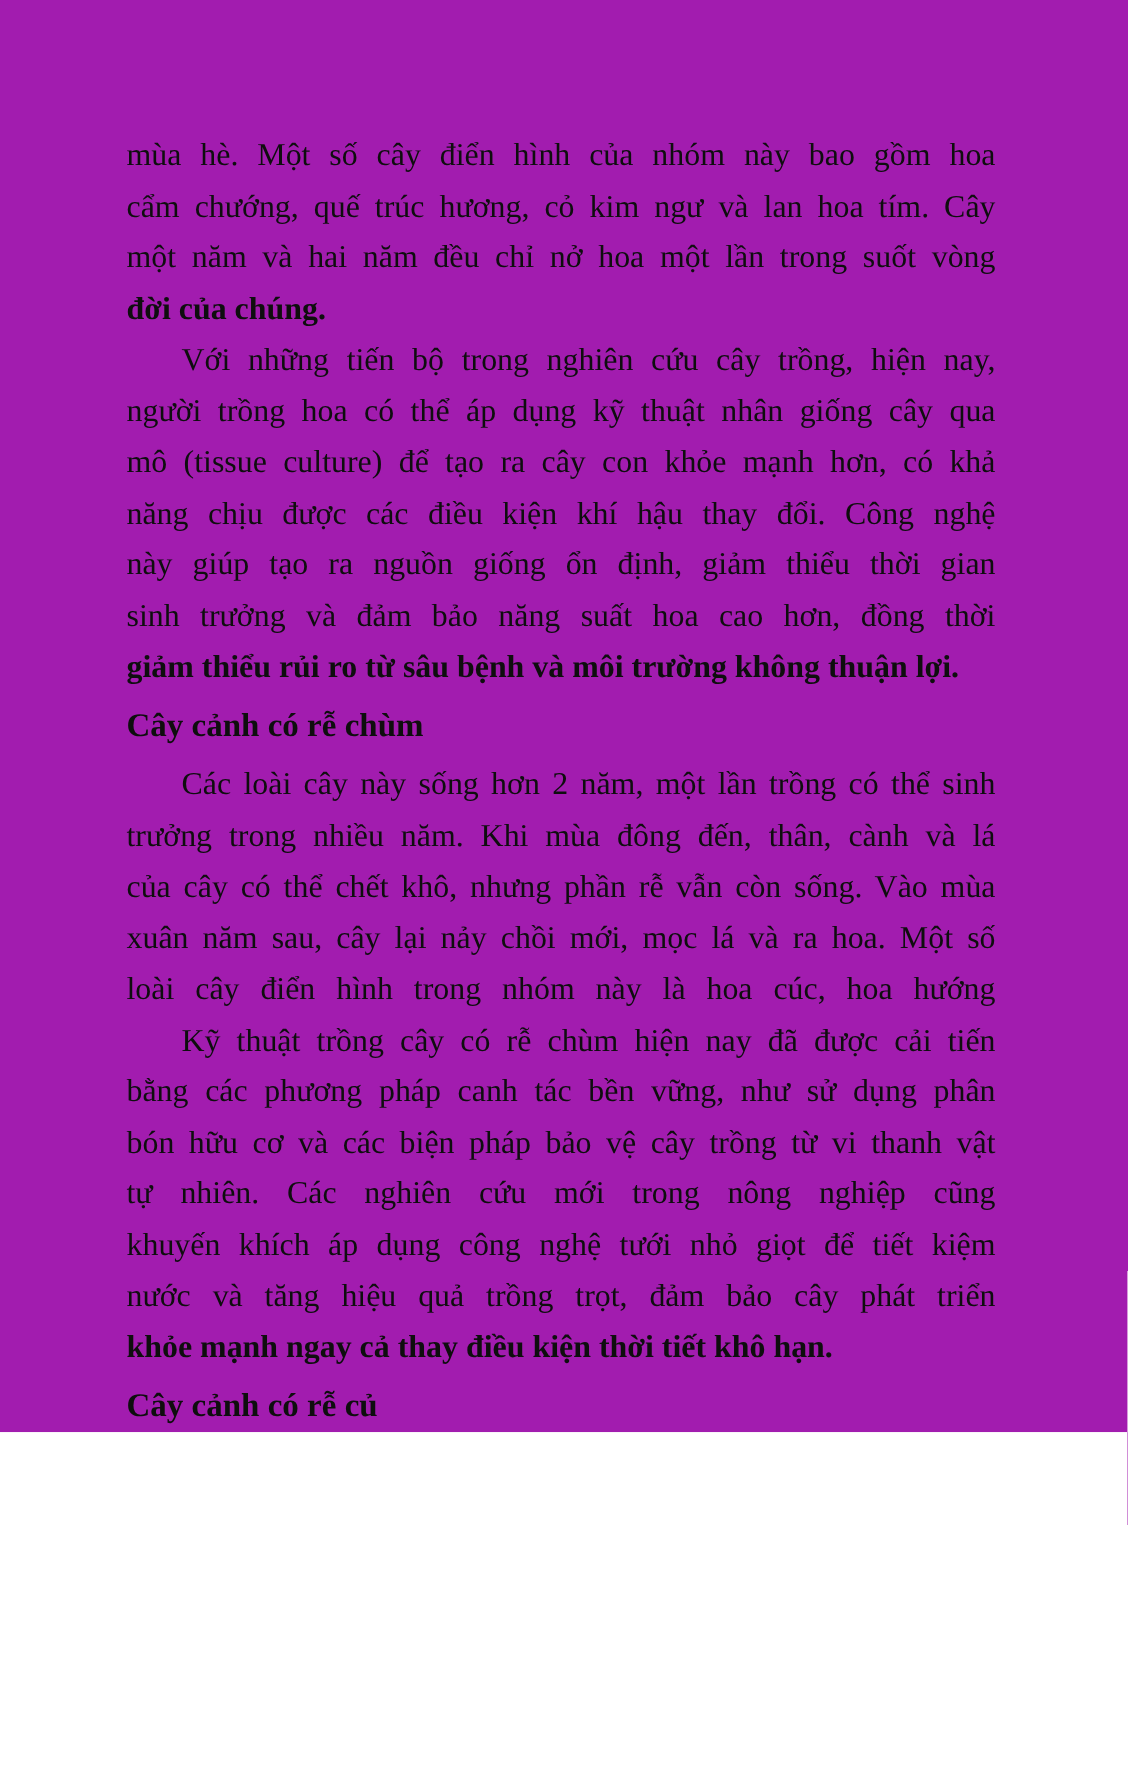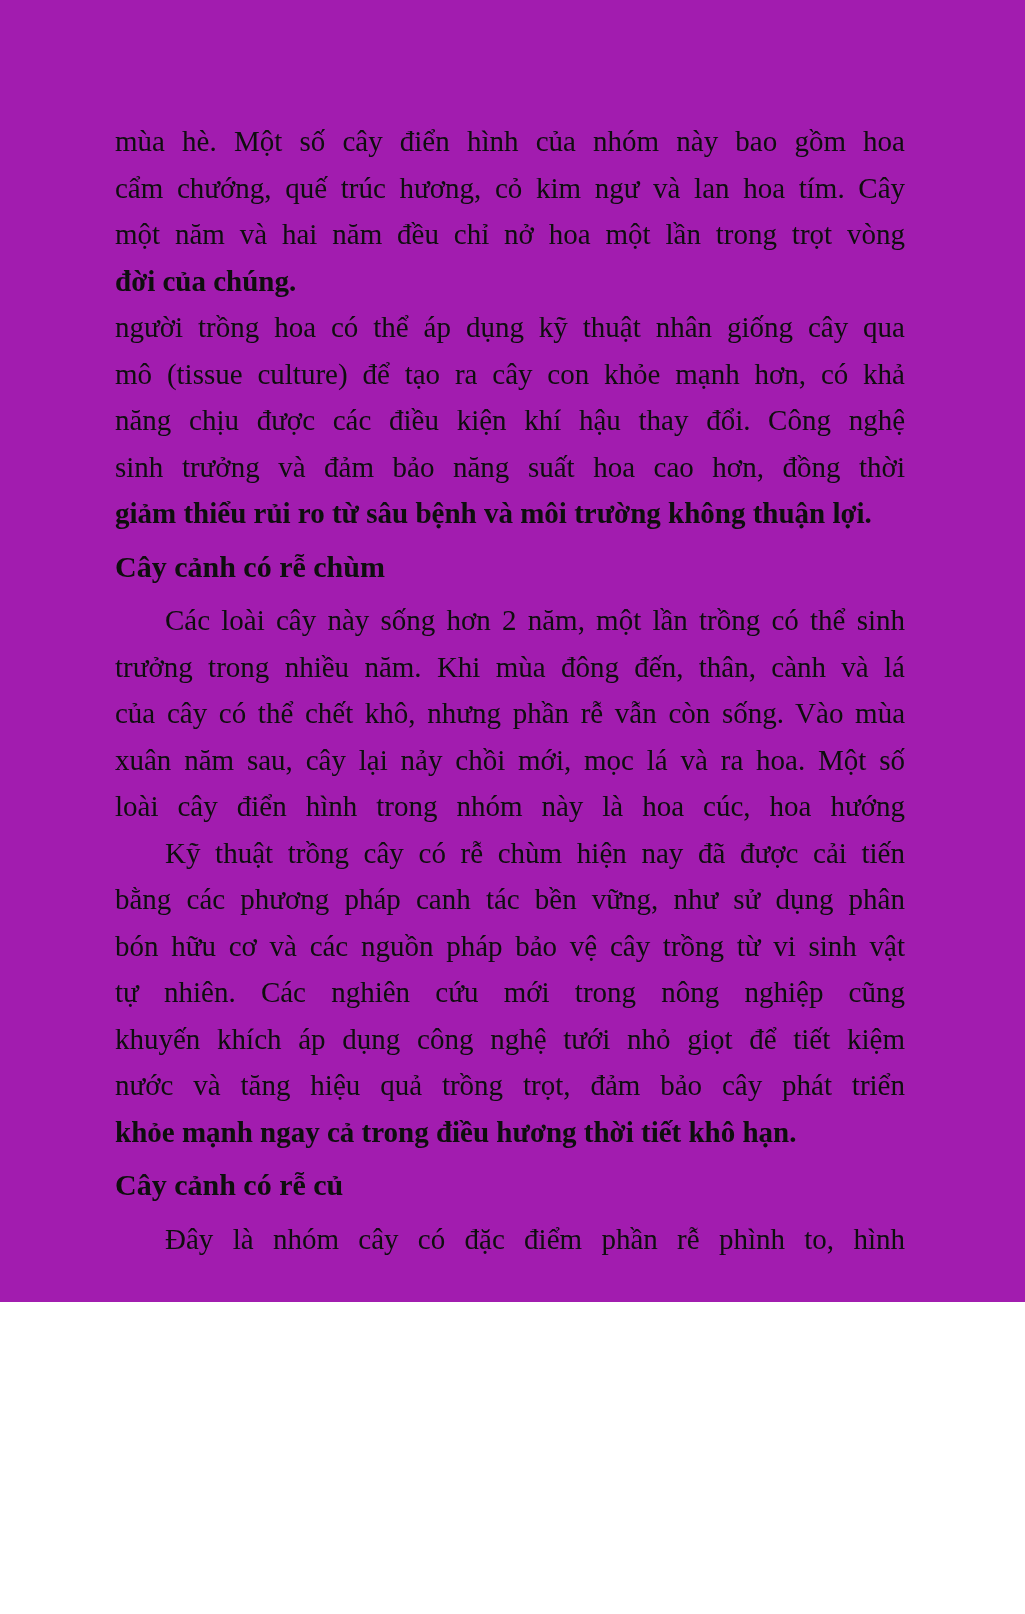--- a/index.html
+++ b/index.html
@@ -52,46 +52,48 @@
   }
 </style>
 </head>
 <body>
 
 <div class="page">
   <div class="text-column">
       <div class="paragraph">
         <div class="line">mùa hè. Một số cây điển hình của nhóm này bao gồm hoa</div>
         <div class="line">cẩm chướng, quế trúc hương, cỏ kim ngư và lan hoa tím. Cây</div>
-        <div class="line">một năm và hai năm đều chỉ nở hoa một lần trong trọt vòng</div>
+        <div class="line">một năm và hai năm đều chỉ nở hoa một lần trong suốt vòng</div>
         <div class="line lastline">đời của chúng.</div>
       </div>
       <div class="paragraph">
+        <div class="line indent">Với những tiến bộ trong nghiên cứu cây trồng, hiện nay,</div>
         <div class="line">người trồng hoa có thể áp dụng kỹ thuật nhân giống cây qua</div>
         <div class="line">mô (tissue culture) để tạo ra cây con khỏe mạnh hơn, có khả</div>
         <div class="line">năng chịu được các điều kiện khí hậu thay đổi. Công nghệ</div>
+        <div class="line">này giúp tạo ra nguồn giống ổn định, giảm thiểu thời gian</div>
         <div class="line">sinh trưởng và đảm bảo năng suất hoa cao hơn, đồng thời</div>
         <div class="line lastline">giảm thiểu rủi ro từ sâu bệnh và môi trường không thuận lợi.</div>
       </div>
       <div class="heading">Cây cảnh có rễ chùm</div>
       <div class="paragraph">
         <div class="line indent">Các loài cây này sống hơn 2 năm, một lần trồng có thể sinh</div>
         <div class="line">trưởng trong nhiều năm. Khi mùa đông đến, thân, cành và lá</div>
         <div class="line">của cây có thể chết khô, nhưng phần rễ vẫn còn sống. Vào mùa</div>
         <div class="line">xuân năm sau, cây lại nảy chồi mới, mọc lá và ra hoa. Một số</div>
         <div class="line">loài cây điển hình trong nhóm này là hoa cúc, hoa hướng</div>
       </div>
       <div class="paragraph">
         <div class="line indent">Kỹ thuật trồng cây có rễ chùm hiện nay đã được cải tiến</div>
         <div class="line">bằng các phương pháp canh tác bền vững, như sử dụng phân</div>
-        <div class="line">bón hữu cơ và các nguồn pháp bảo vệ cây trồng từ vi sinh vật</div>
+        <div class="line">bón hữu cơ và các biện pháp bảo vệ cây trồng từ vi thanh vật</div>
         <div class="line">tự nhiên. Các nghiên cứu mới trong nông nghiệp cũng</div>
         <div class="line">khuyến khích áp dụng công nghệ tưới nhỏ giọt để tiết kiệm</div>
         <div class="line">nước và tăng hiệu quả trồng trọt, đảm bảo cây phát triển</div>
-        <div class="line lastline">khỏe mạnh ngay cả trong điều hương thời tiết khô hạn.</div>
+        <div class="line lastline">khỏe mạnh ngay cả thay điều kiện thời tiết khô hạn.</div>
       </div>
       <div class="heading">Cây cảnh có rễ củ</div>
       <div class="paragraph">
         <div class="line indent">Đây là nhóm cây có đặc điểm phần rễ phình to, hình</div>
       </div>
     </div>
   <div class="page-number">9</div>
 </div>
 
 </body></html>

